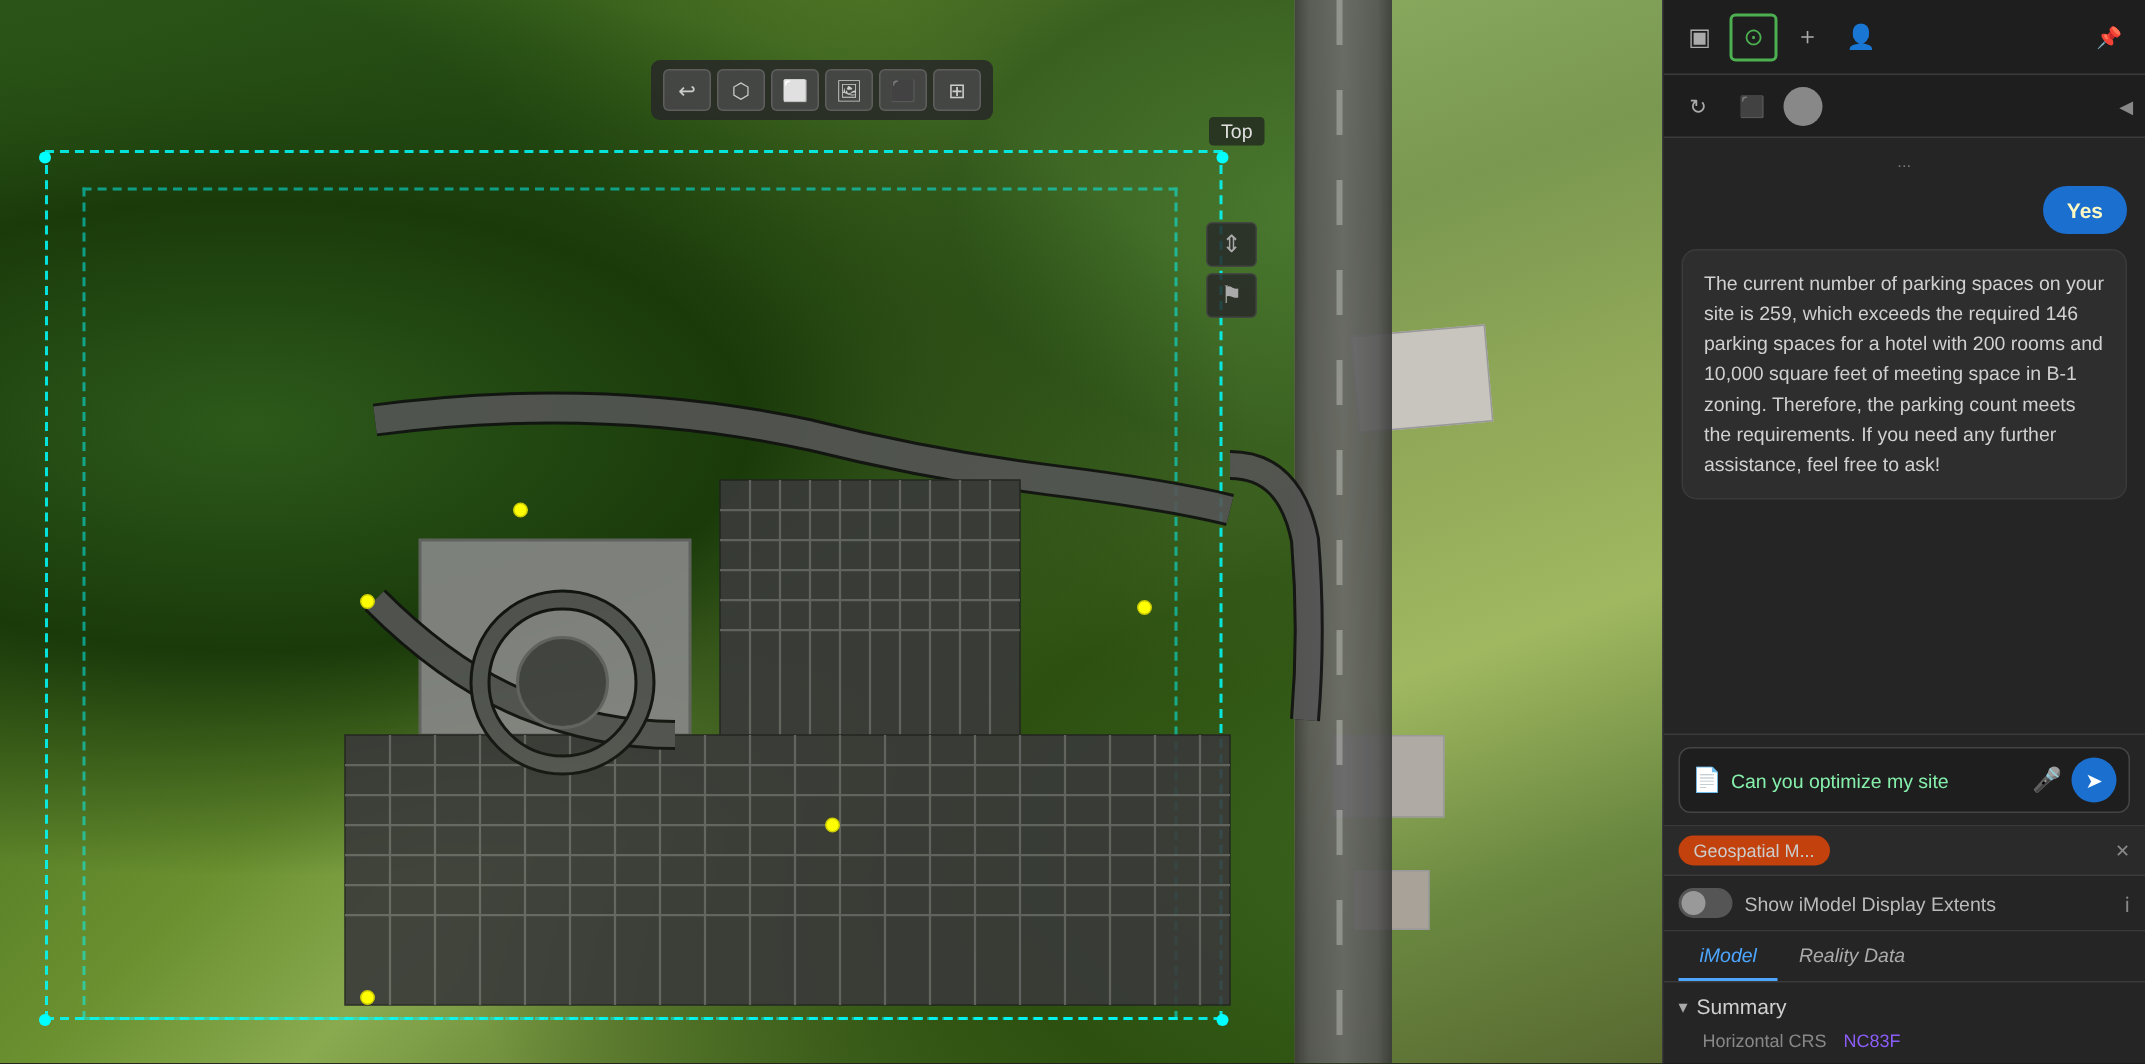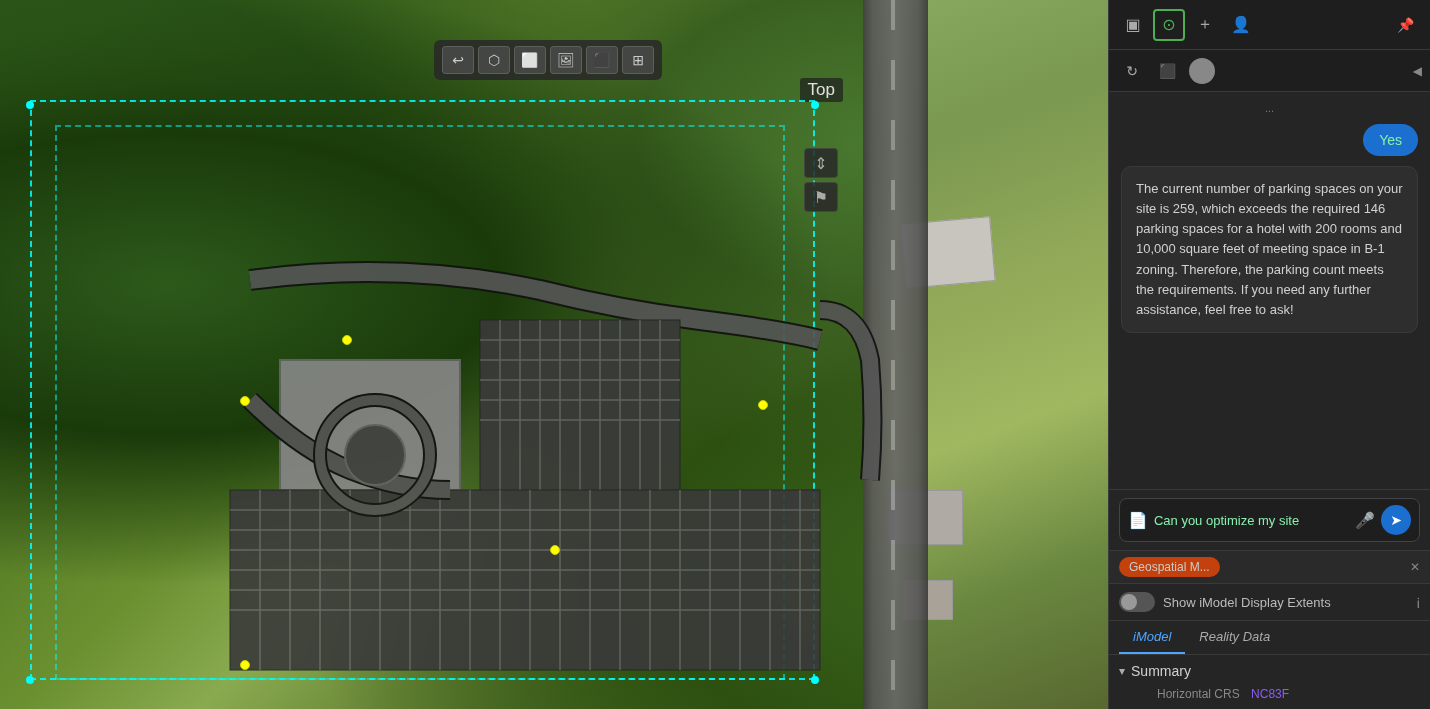--- a/index.html
+++ b/index.html
@@ -106,21 +106,21 @@
       color: #ccc;
       font-size: 14px;
     }
 
     
     .map-top-label {
       position: absolute;
       top: 78px;
       right: 265px;
       color: #e0e0e0;
-      font-size: 17px;
+      font-size: 13px;
       background: rgba(30,30,30,0.7);
       padding: 2px 8px;
       border-radius: 3px;
     }
 
     
     .map-side-controls {
       position: absolute;
       top: 148px;
       right: 270px;
@@ -246,25 +246,25 @@
       background: #252525;
     }
 
     .chat-area::-webkit-scrollbar { width: 4px; }
     .chat-area::-webkit-scrollbar-thumb { background: #555; border-radius: 2px; }
 
     
     .chat-user-msg {
       align-self: flex-end;
       background: #1a6fcf;
-      color: #86efac;
+      color: #fef9c3;
       padding: 8px 16px;
       border-radius: 16px;
       font-size: 14px;
-      font-weight: 400;
+      font-weight: 700;
     }
 
     
     .chat-ai-msg {
       background: #2e2e2e;
       border-radius: 10px;
       padding: 12px 14px;
       color: #d0d0d0;
       font-size: 13px;
       line-height: 1.55;
@@ -440,21 +440,20 @@
     .summary-content {
       padding: 4px 0 8px 16px;
     }
 
     .summary-row {
       display: flex;
       align-items: center;
       font-size: 12px;
       color: #999;
       gap: 4px;
-      margin-left: 22px;
     }
 
     .summary-row .label { color: #888; }
     .summary-row .value { color: #8b5cf6; font-weight: 500; }
 
     
     .cad-svg {
       position: absolute;
       top: 0;
       left: 0;

